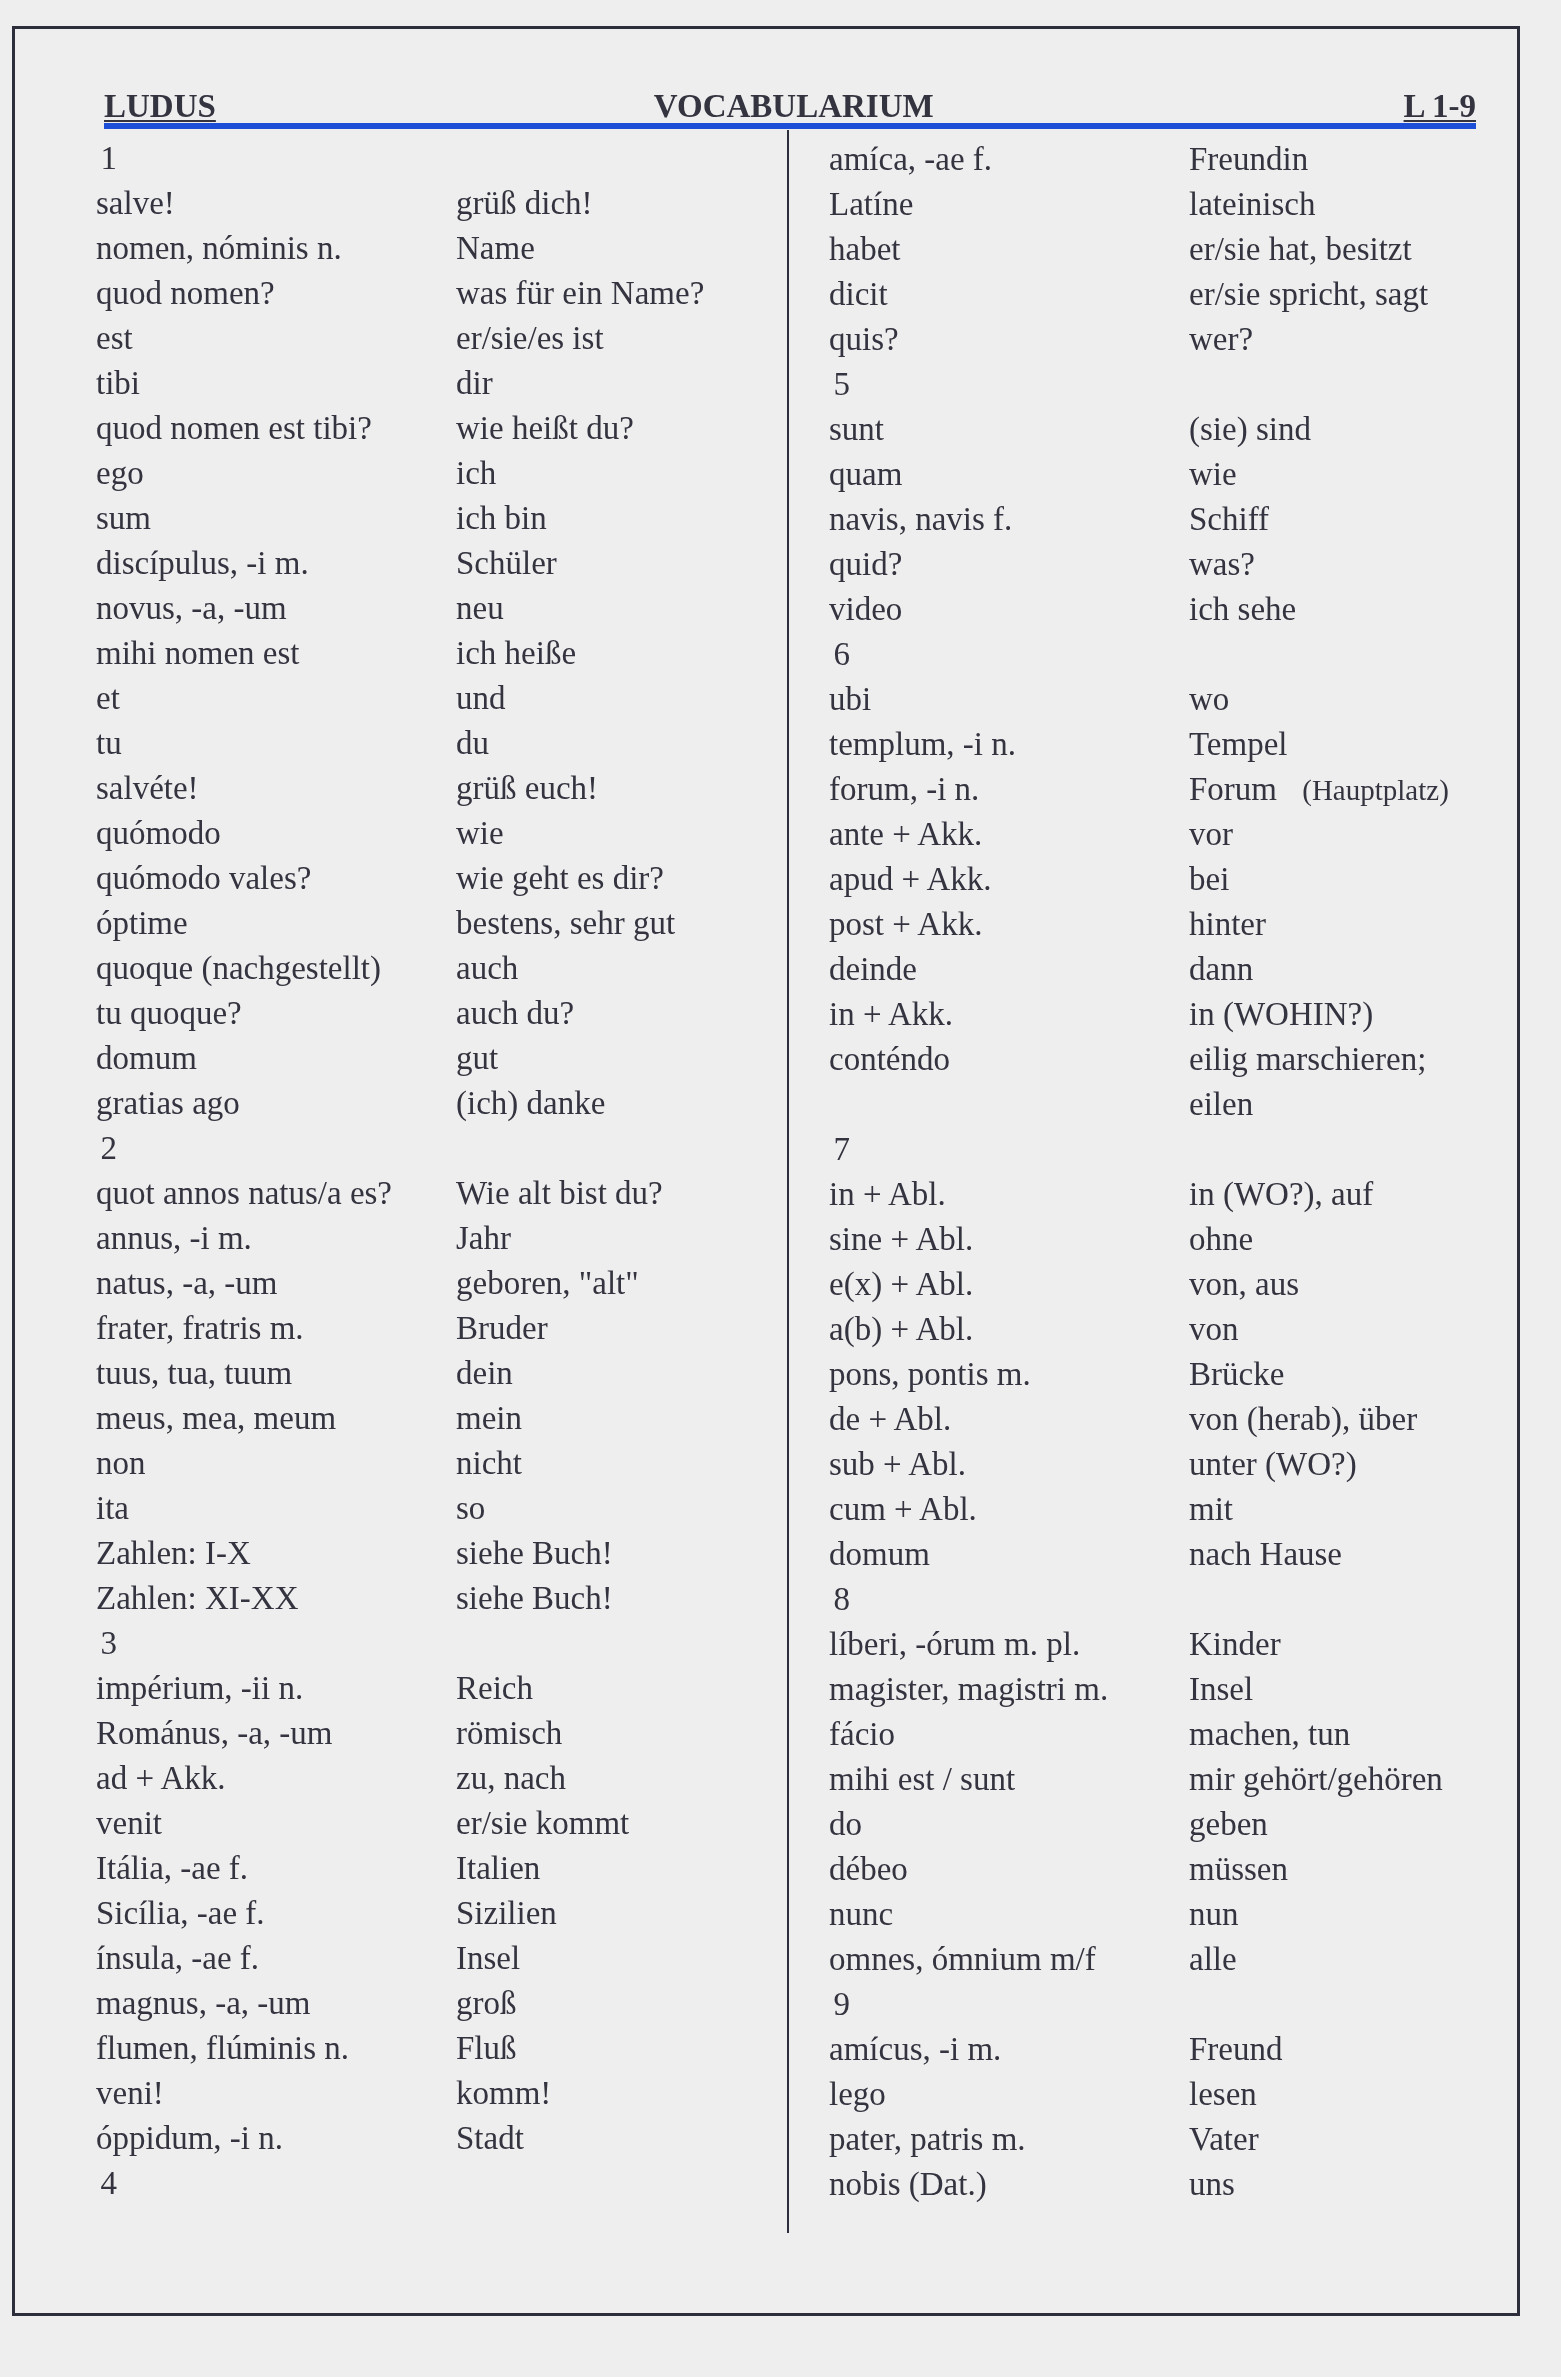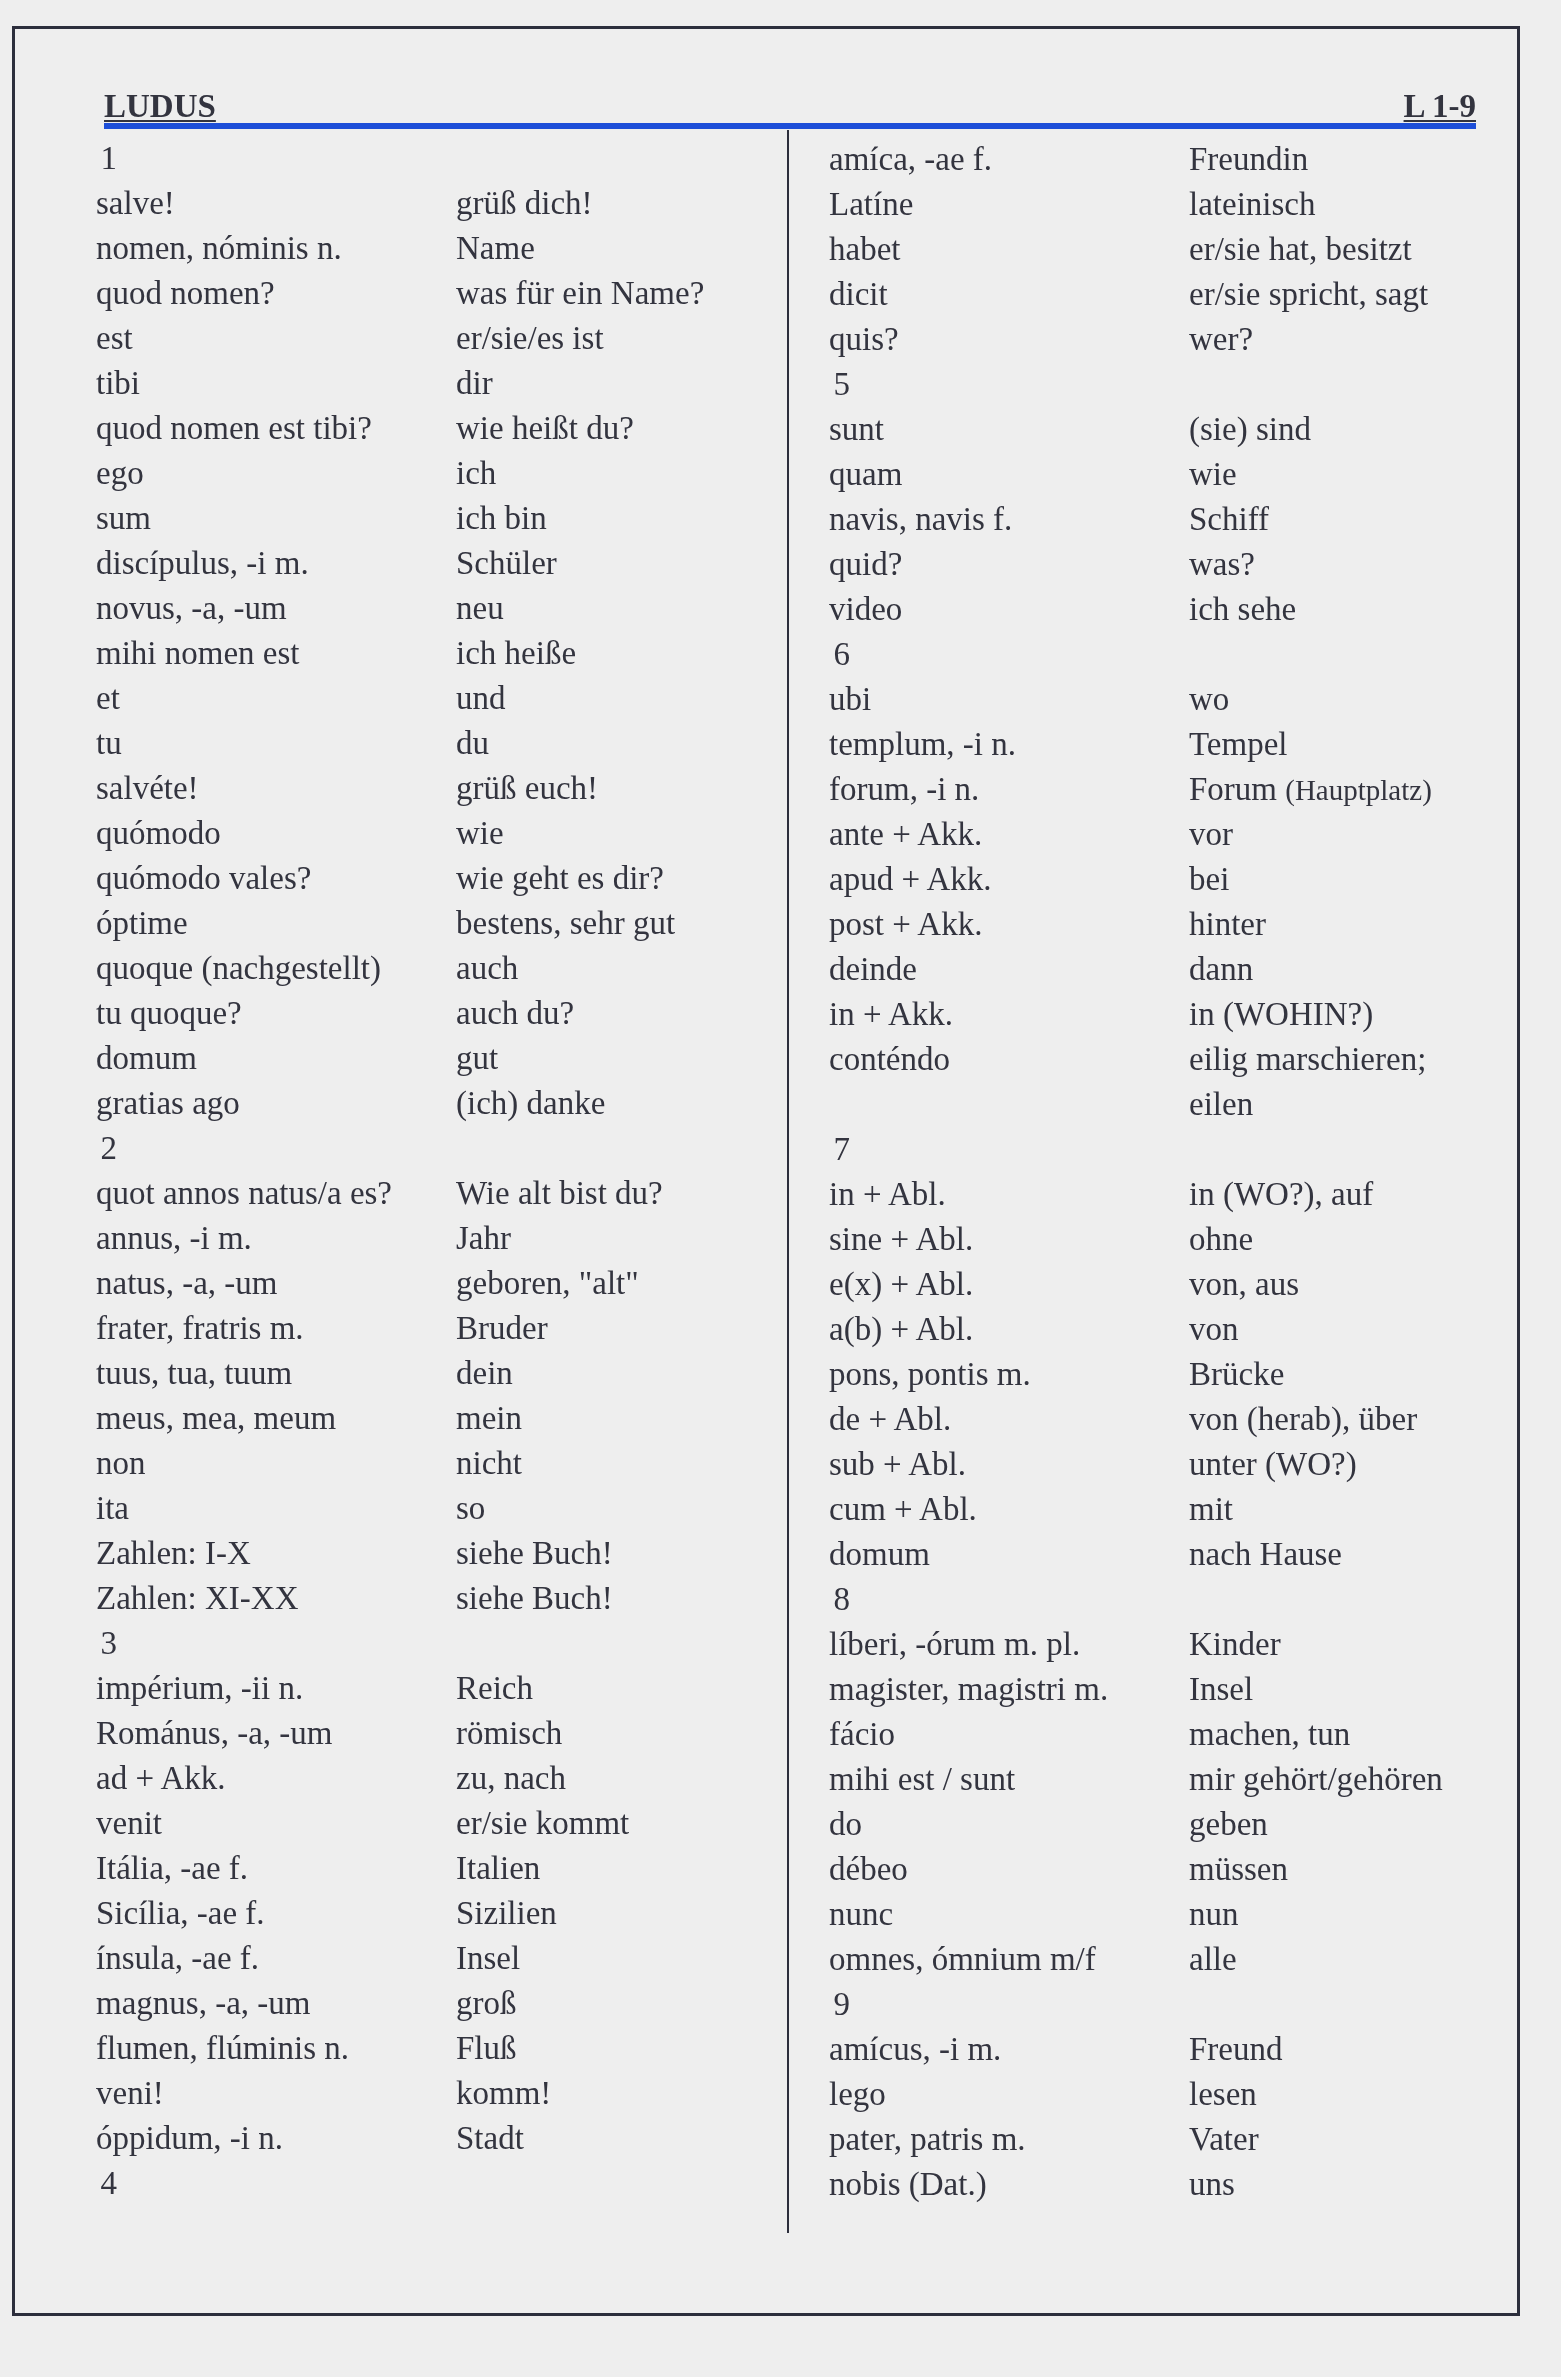--- a/index.html
+++ b/index.html
@@ -48,29 +48,30 @@
     height: 45px;
     font-size: 33px;
     line-height: 45px;
     white-space: nowrap;
   }
   .row .la { position: absolute; left: 0; }
   .col-left .row .de { position: absolute; left: 360px; }
   .col-right .row .de { position: absolute; left: 360px; }
   .row.num .la { left: 4.5px; }
   .it { }
-  .small { font-size: 29px; }
+  .small { font-size: 29px; margin-left: 17px; }
 </style>
 </head>
 <body>
 
 <div class="frame"></div>
 
 <div class="header">
   <span class="left">LUDUS</span>
+  <span class="center">VOCABULARIUM</span>
   <span class="right">L 1-9</span>
 </div>
 
 <div class="divider"></div>
 
 <div class="col col-left" id="col-left">
     <div class="row num">
       <span class="la"><span>1</span></span>
     </div>
     <div class="row">

